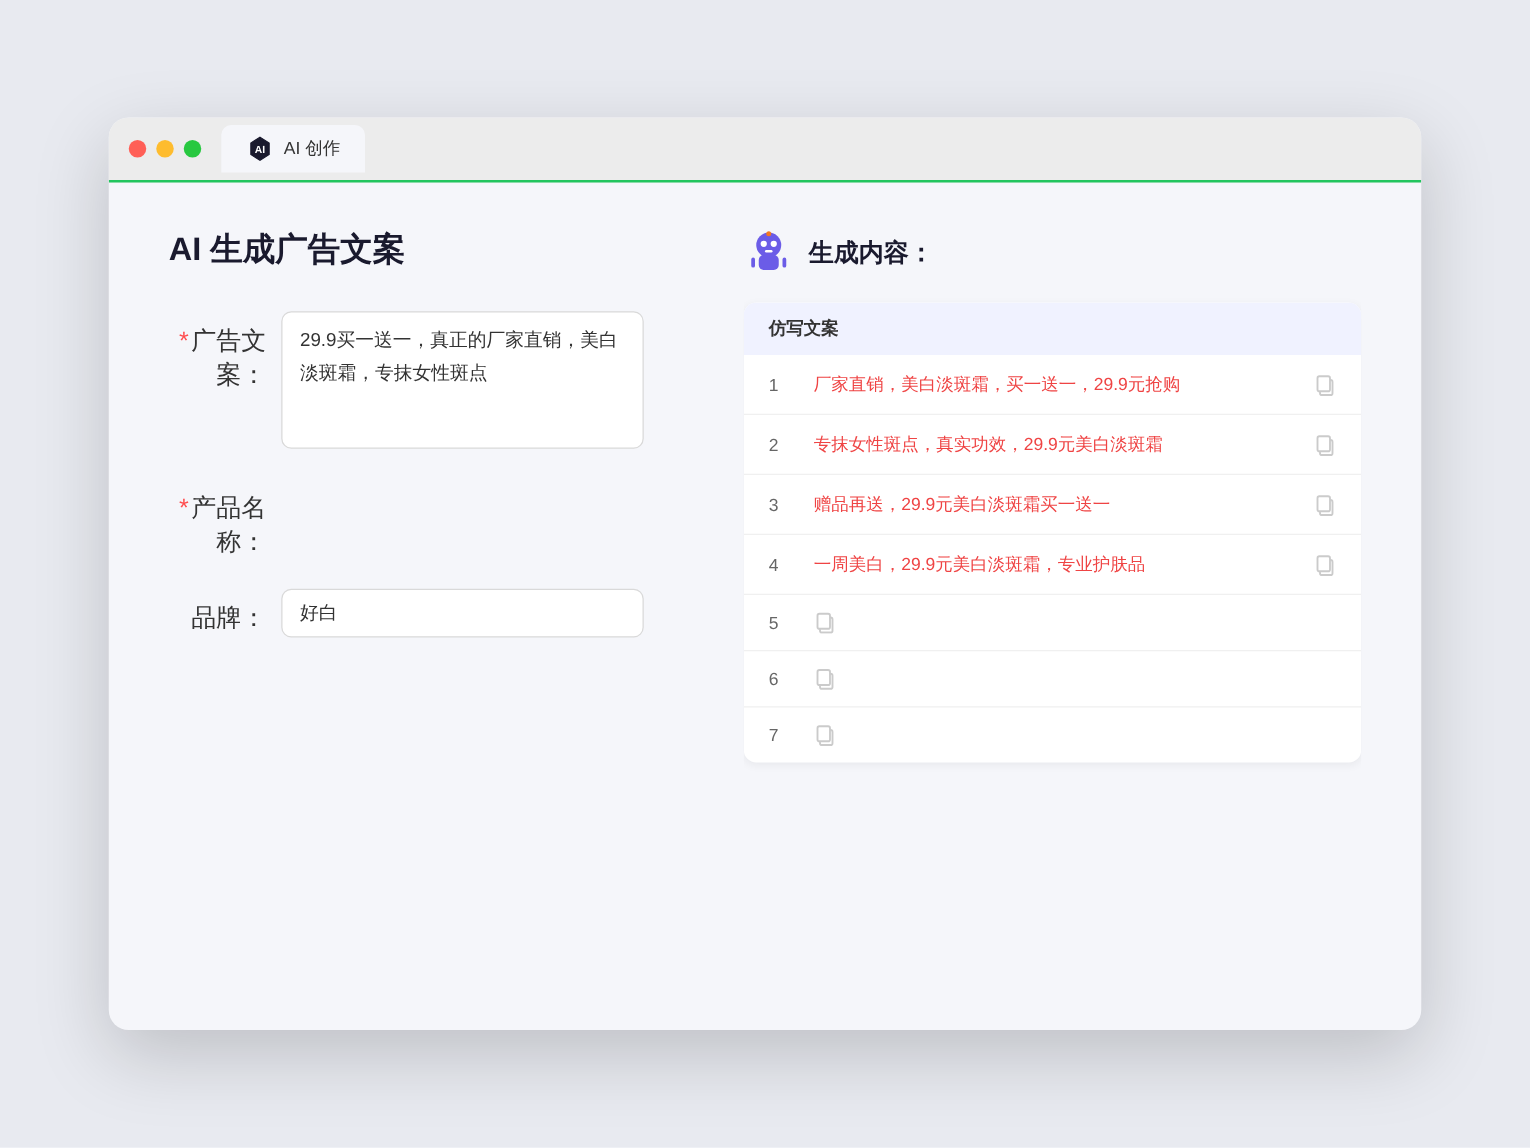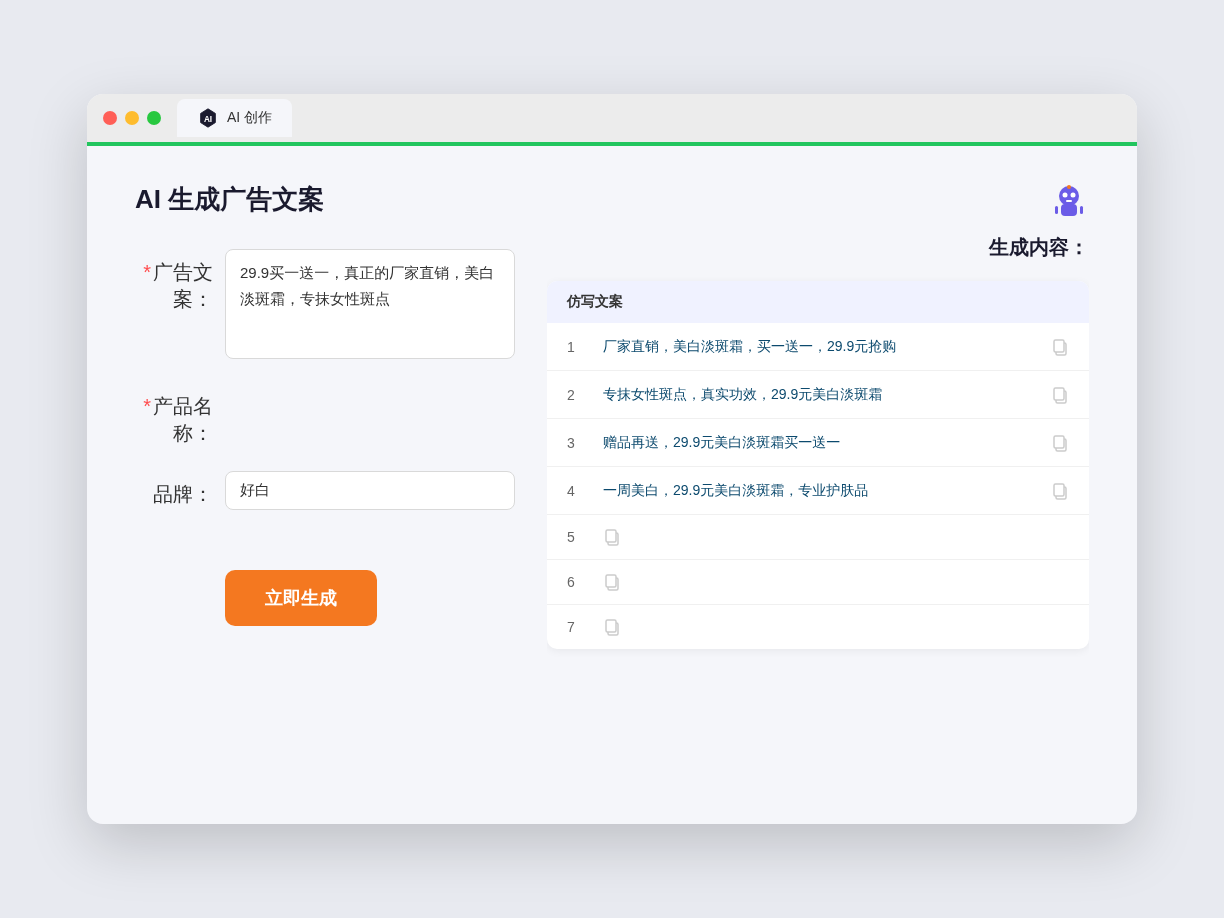--- a/index.html
+++ b/index.html
@@ -25,21 +25,21 @@
       flex-direction: column;
     }
 
     .titlebar {
       background: #ececec;
       height: 52px;
       display: flex;
       align-items: center;
       padding: 0 16px;
       flex-shrink: 0;
-      border-bottom: 4px solid #22c55e;
+      border-bottom: 2px solid #22c55e;
     }
 
     .traffic-lights {
       display: flex;
       gap: 8px;
       margin-right: 16px;
     }
 
     .traffic-light {
       width: 14px;
@@ -63,21 +63,21 @@
 
     .tab-icon {
       width: 22px;
       height: 22px;
     }
 
     .content-area {
       flex: 1;
       display: flex;
       padding: 36px 48px;
-      gap: 32px;
+      gap: 80px;
       overflow: hidden;
     }
 
     
     .left-panel {
       width: 380px;
       flex-shrink: 0;
     }
 
     .page-title {
@@ -141,24 +141,23 @@
     }
 
     
     .right-panel {
       flex: 1;
       overflow: hidden;
     }
 
     .result-header {
       display: flex;
-      align-items: flex-end;
+      align-items: center;
       gap: 12px;
       margin-bottom: 20px;
-      flex-direction: column;
     }
 
     .robot-icon {
       width: 40px;
       height: 40px;
     }
 
     .result-title {
       font-size: 20px;
       font-weight: 600;
@@ -196,21 +195,21 @@
     .row-num {
       font-size: 14px;
       color: #666;
       width: 20px;
       flex-shrink: 0;
     }
 
     .row-text {
       flex: 1;
       font-size: 14px;
-      color: #0c4a6e;
+      color: #ef4444;
       line-height: 1.5;
     }
 
     .row-faded .row-text {
       color: #bbb;
     }
 
     .copy-icon {
       width: 18px;
       height: 18px;
@@ -260,21 +259,20 @@
         </div>
       </div>
 
       
       <div class="form-row">
         <div class="form-label">品牌：</div>
         <input class="form-input" type="text" value="好白" style="">
       </div>
 
       
-      <button class="generate-btn">立即生成</button>
     </div>
 
     <div class="right-panel">
       <div class="result-header">
 
         <svg class="robot-icon" viewBox="0 0 40 40" fill="none">
           <circle cx="20" cy="14" r="10" fill="#6b5ce7"></circle>
           <rect x="12" y="22" width="16" height="12" rx="4" fill="#6b5ce7"></rect>
           <circle cx="16" cy="13" r="2.5" fill="white"></circle>
           <circle cx="24" cy="13" r="2.5" fill="white"></circle>

